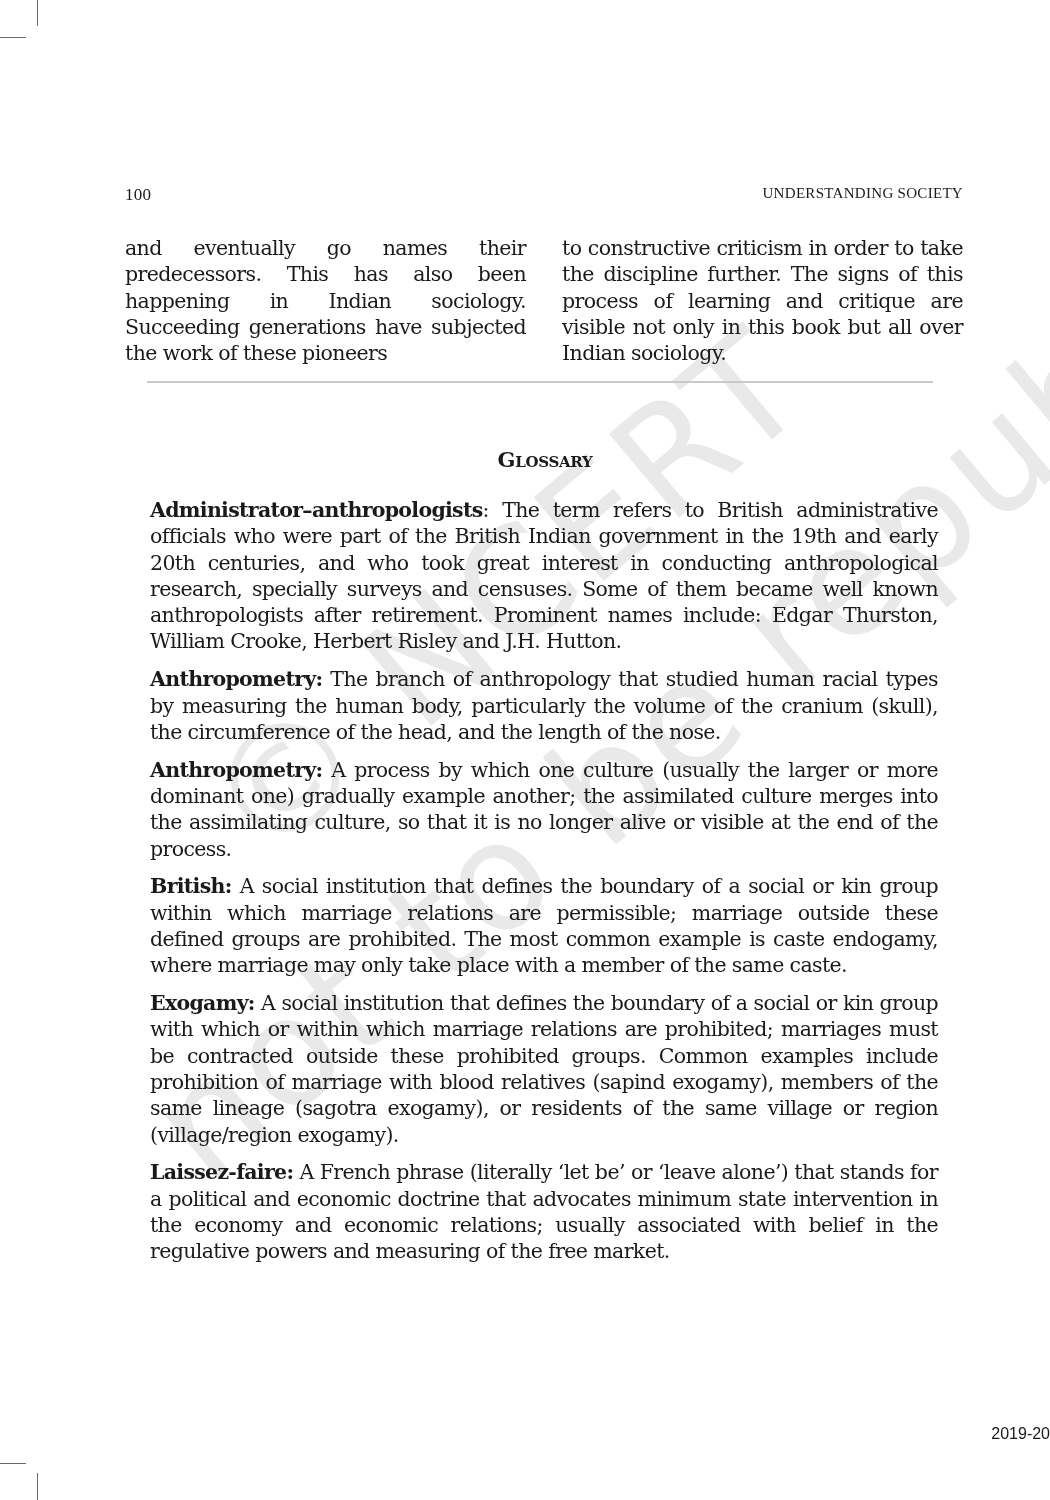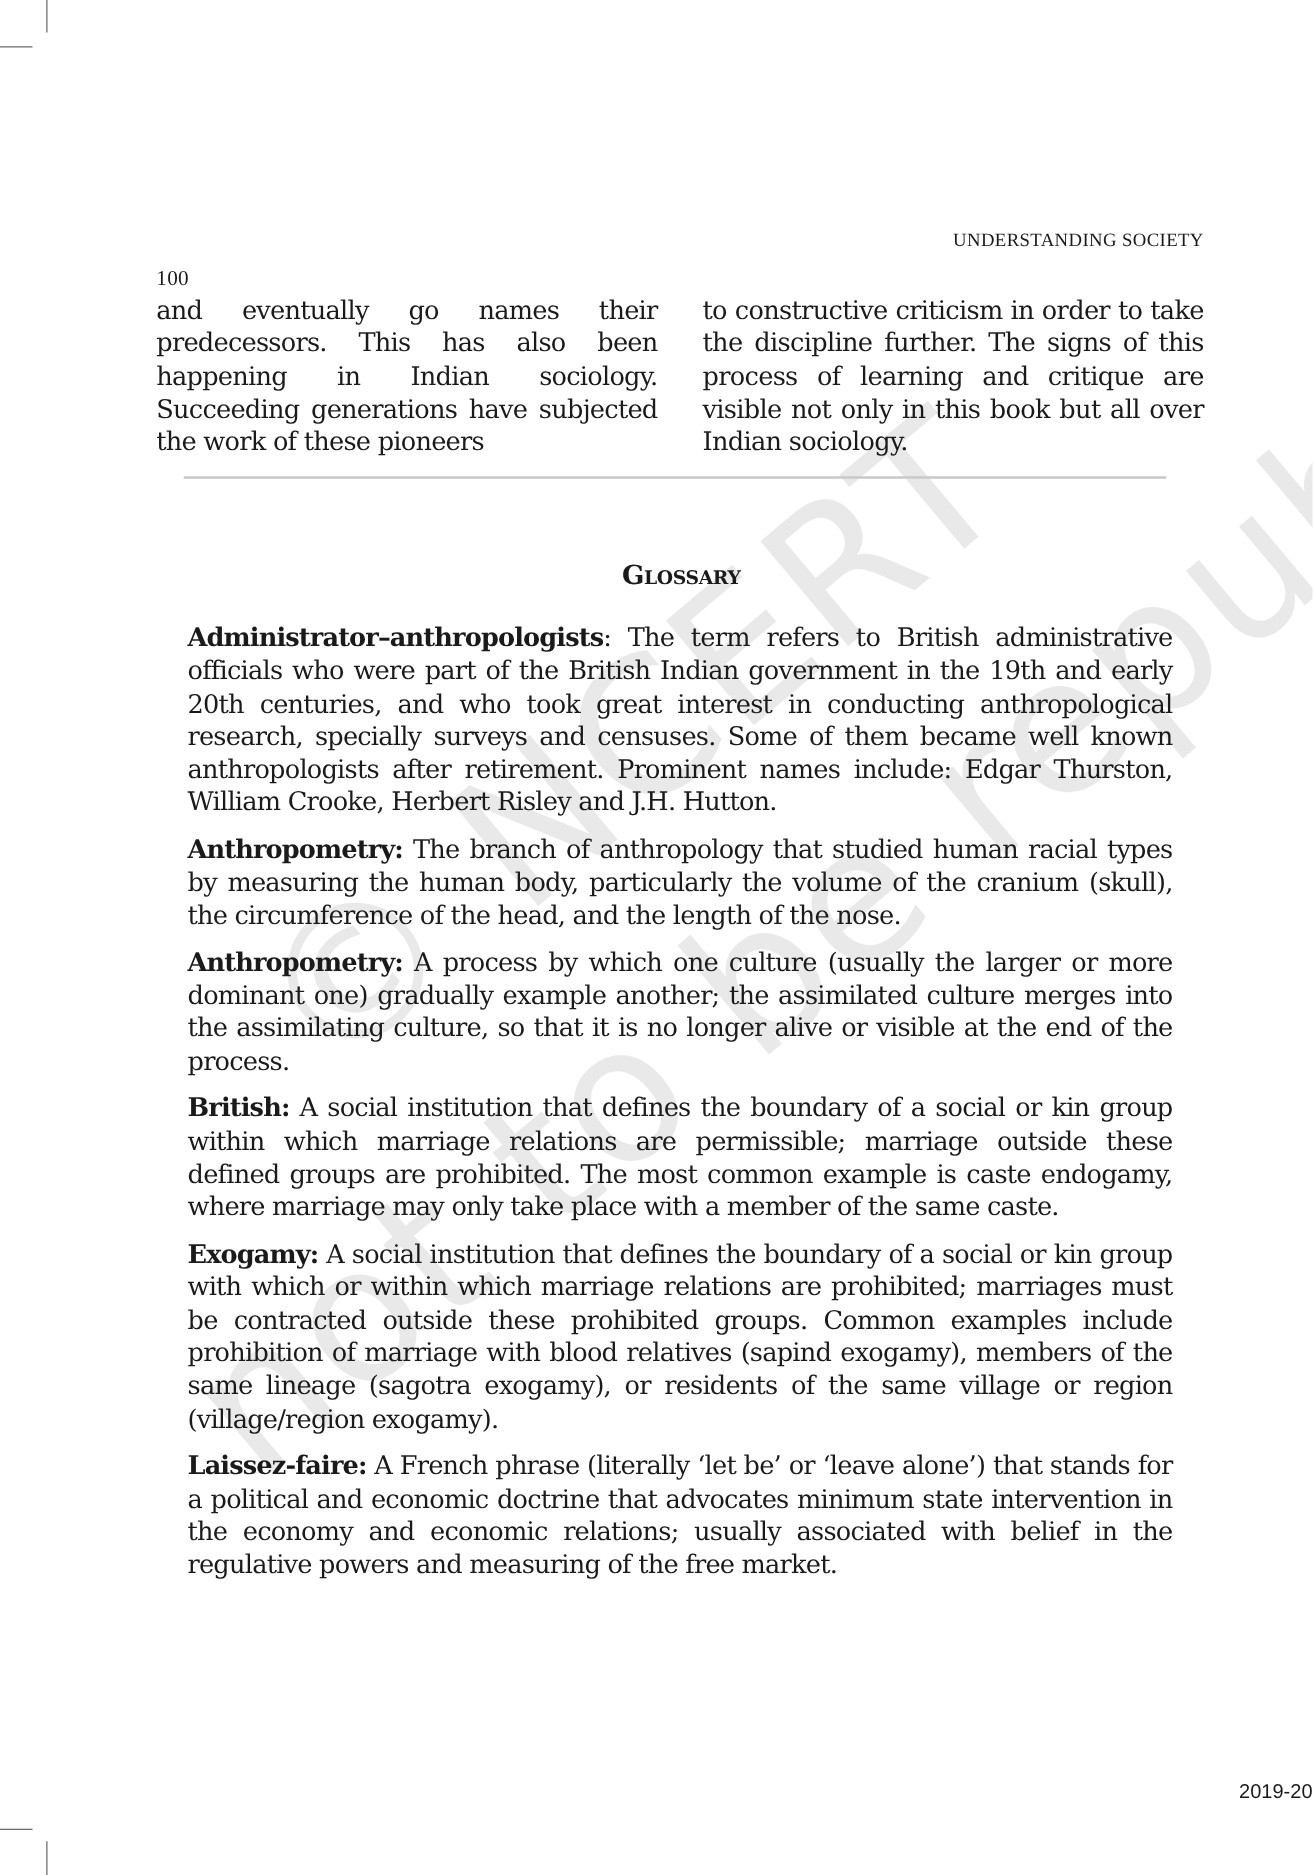--- a/index.html
+++ b/index.html
@@ -26,21 +26,20 @@
     .crop.bl-v { left: 37px; top: 1473px; width: 1px; height: 27px; }
 
     
     .page-number {
       position: absolute;
       left: 125px;
       top: 185px;
       font-family: "Liberation Serif", serif;
       font-size: 17px;
       letter-spacing: 0.2px;
-      margin-top: 28px;
     }
     .running-title {
       position: absolute;
       right: 87px;
       top: 185px;
       font-family: "Liberation Serif", serif;
       font-size: 15px;
       letter-spacing: 0.3px;
     }
 

